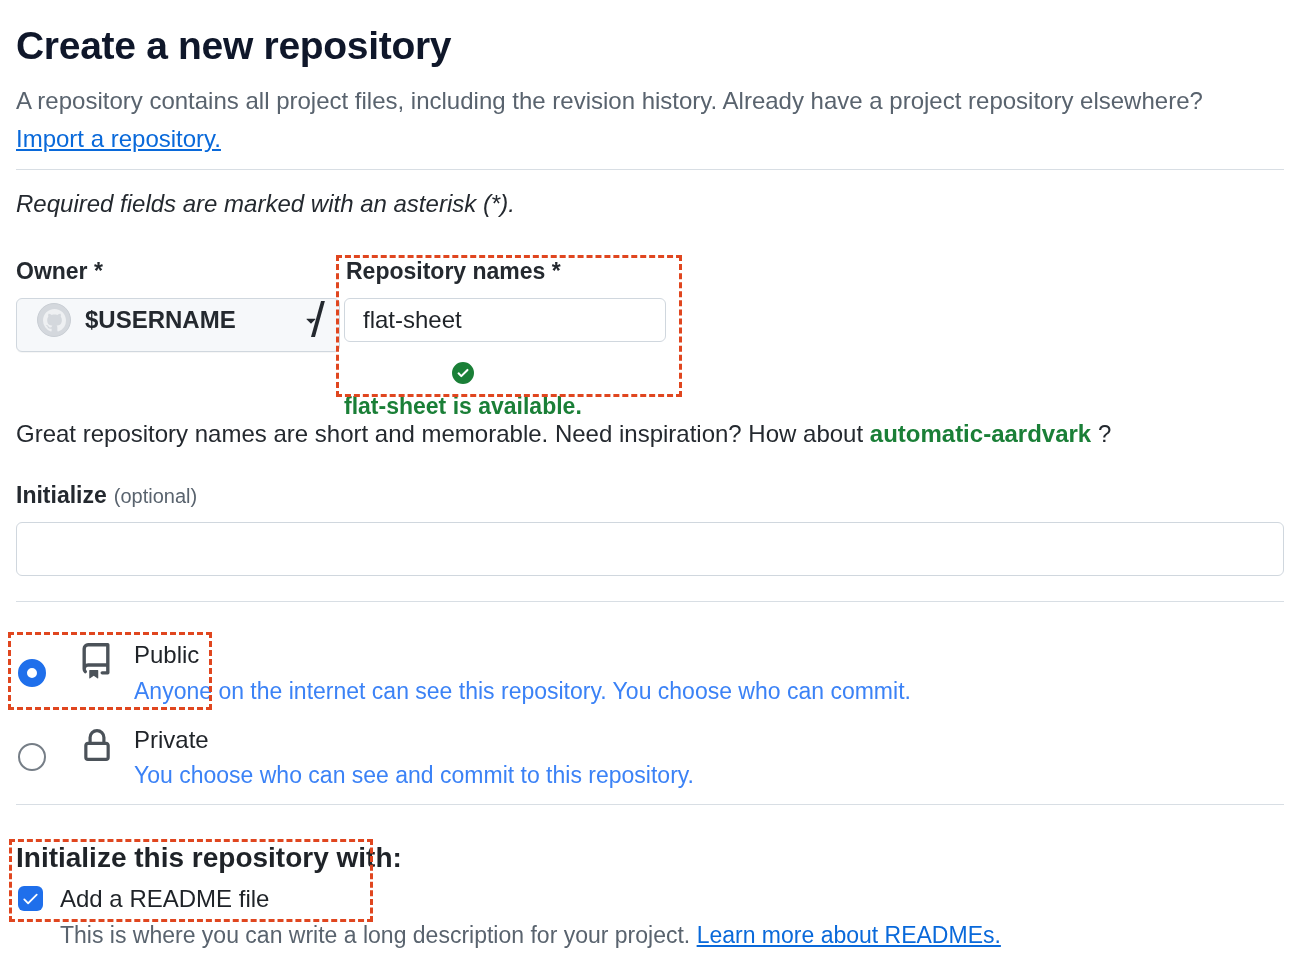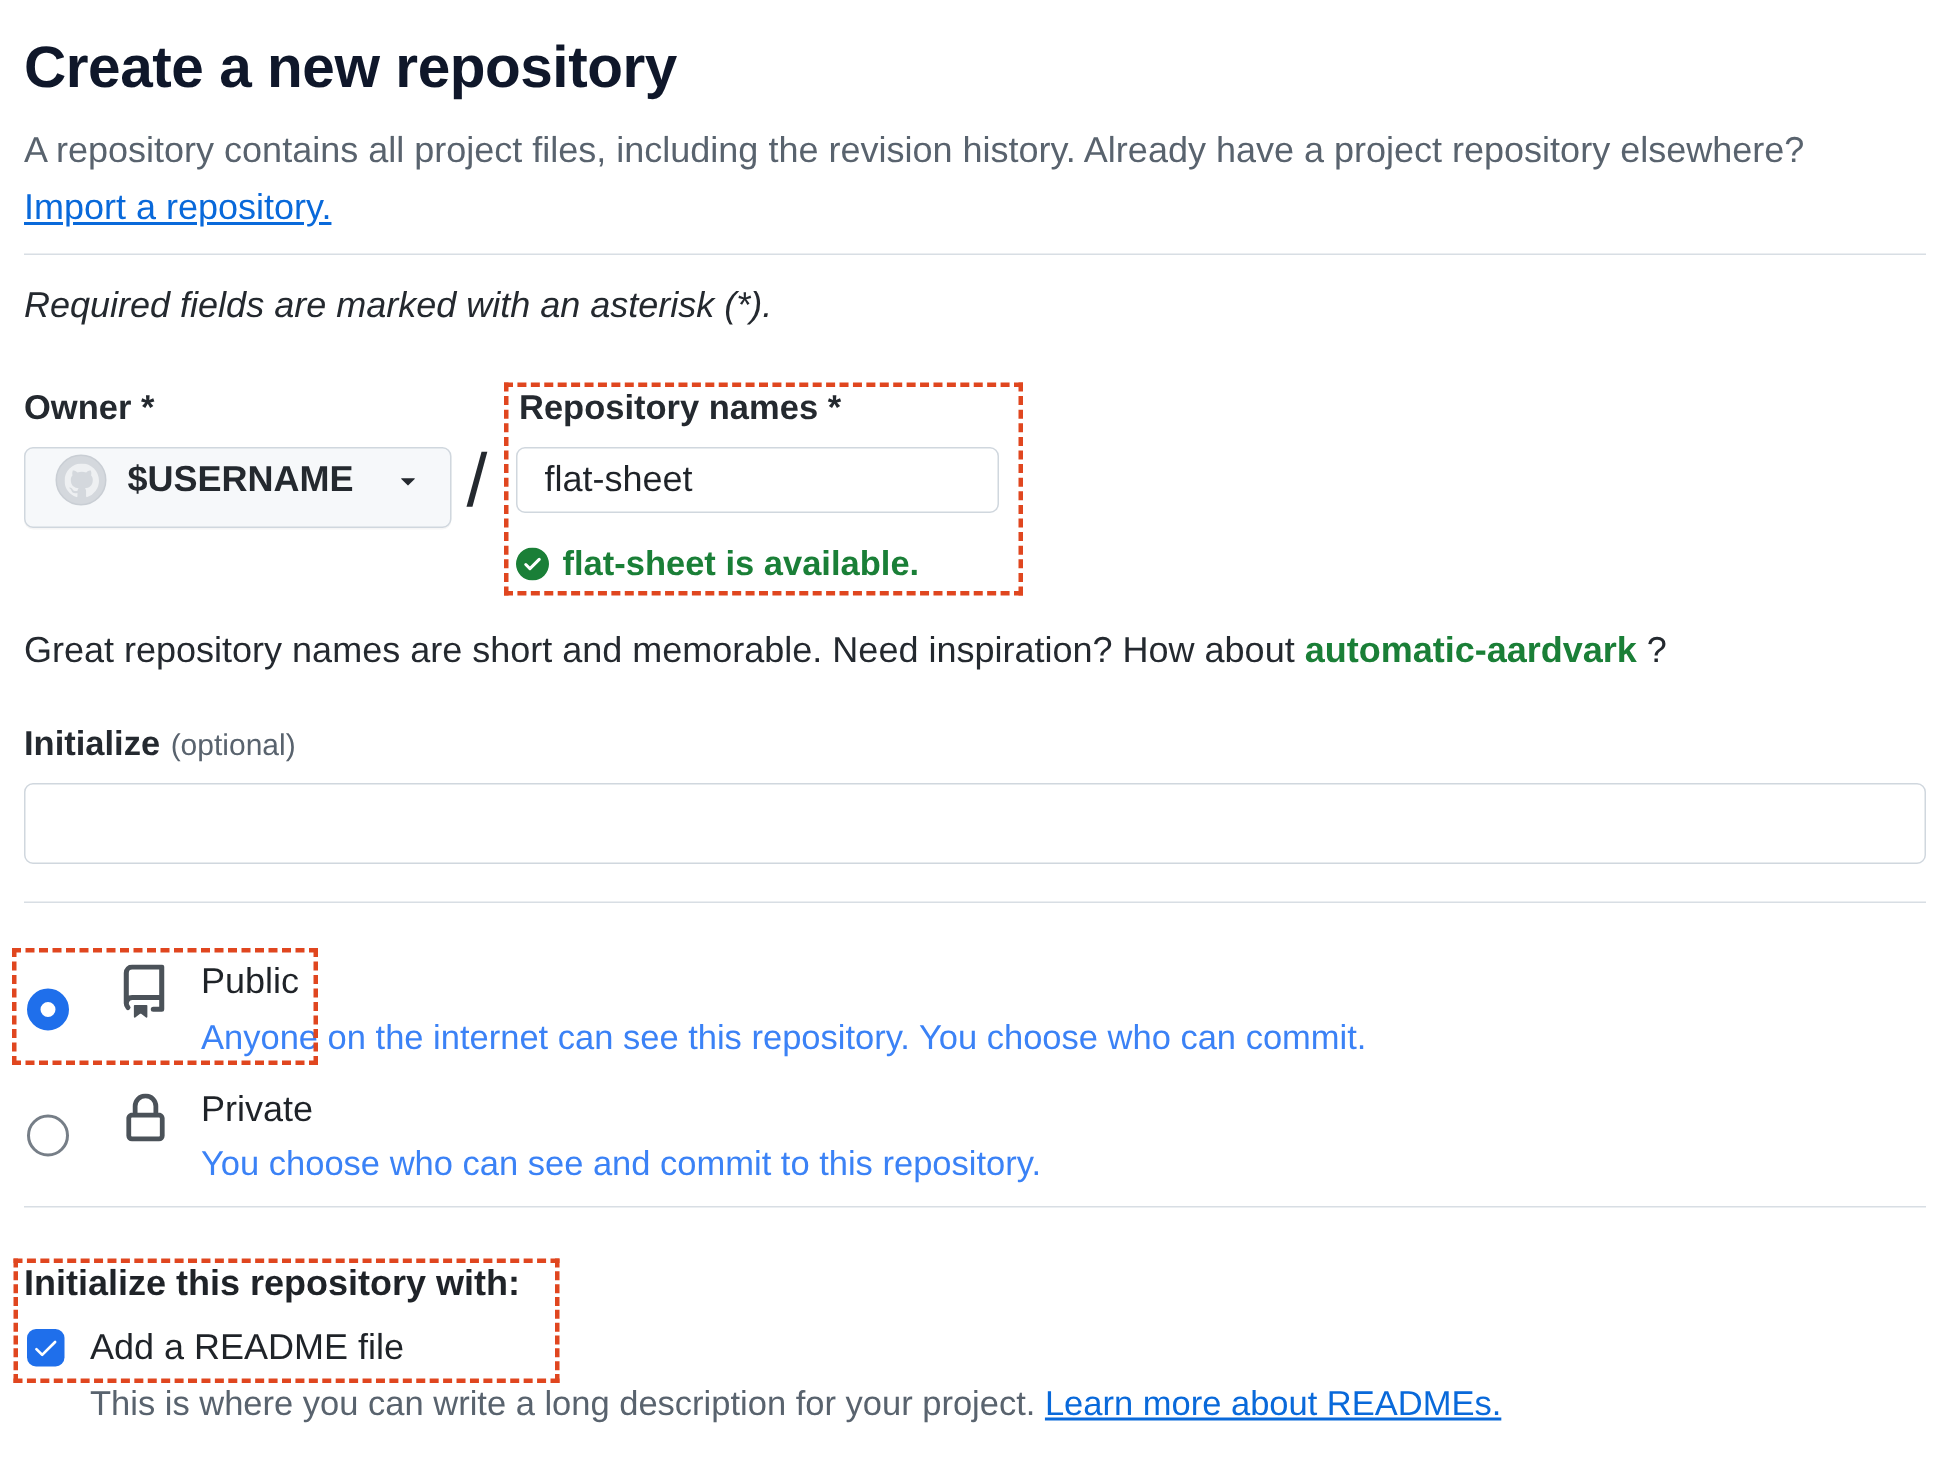--- a/index.html
+++ b/index.html
@@ -32,21 +32,21 @@
   .required-note {
     left: 16px; top: 190px;
     font-size: 24px; font-style: italic; color: #24292f;
   }
 
   .field-label { font-size: 23px; font-weight: 700; color: #24292f; }
   .owner-label { left: 16px; top: 258px; }
   .repo-label  { left: 346px; top: 258px; }
 
   .owner-btn {
-    left: 16px; top: 298px; width: 285px; height: 54px;
+    left: 16px; top: 298px; width: 324px; height: 54px;
     background: #f6f8fa;
     border: 1px solid #d0d7de; border-radius: 6px;
     box-shadow: 0 1px 0 rgba(27,31,36,0.04);
     display: flex; align-items: center;
     padding: 0 18px 10px 20px;
     cursor: pointer;
   }
   .avatar {
     width: 34px; height: 34px; border-radius: 50%;
     background: #d4d8dd; border: 1px solid #c9ced4;
@@ -81,21 +81,21 @@
     font-size: 24px;
     padding: 0 18px;
     outline: none;
   }
   .repo-input { left: 344px; top: 298px; width: 322px; height: 44px; }
   .desc-input { left: 16px;  top: 522px; width: 1268px; height: 54px; }
 
   .availability {
     left: 344px; top: 362px;
     display: flex; align-items: center; gap: 9px;
-    font-size: 23px; font-weight: 700; color: #1a7f37;
+    font-size: 23px; font-weight: 700; color: #1a7f37; flex-direction: column;
   }
 
   .inspiration { left: 16px; top: 420px; font-size: 24px; color: #24292f; }
   .suggestion  { font-weight: 700; color: #1a7f37; }
 
   .desc-label-row { left: 16px; top: 482px; font-size: 23px; }
   .optional-hint { font-size: 20px; font-weight: 400; color: #59636e; margin-left: 7px; }
 
   .radio {
     width: 28px; height: 28px; border-radius: 50%;
@@ -113,21 +113,21 @@
   .vis-label { font-size: 24px; color: #1f2328; cursor: pointer; }
   .label-public  { left: 134px; top: 641px; }
   .label-private { left: 134px; top: 726px; }
 
   .vis-desc { font-size: 23px; color: #3b82f6; }
   .desc-public  { left: 134px; top: 678px; }
   .desc-private { left: 134px; top: 762px; }
 
   .init-heading {
     left: 16px; top: 842px;
-    font-size: 24px; font-weight: 700; color: #1f2328;
+    font-size: 28px; font-weight: 700; color: #1f2328;
   }
   .checkbox {
     left: 18px; top: 886px;
     width: 25px; height: 25px; border-radius: 6px;
     background: #1f6feb;
     display: flex; align-items: center; justify-content: center;
     cursor: pointer;
   }
   .readme-label { left: 60px; top: 885px; font-size: 24px; color: #1f2328; cursor: pointer; }
   .readme-help  { left: 60px; top: 922px; font-size: 23px; color: #59636e; }

